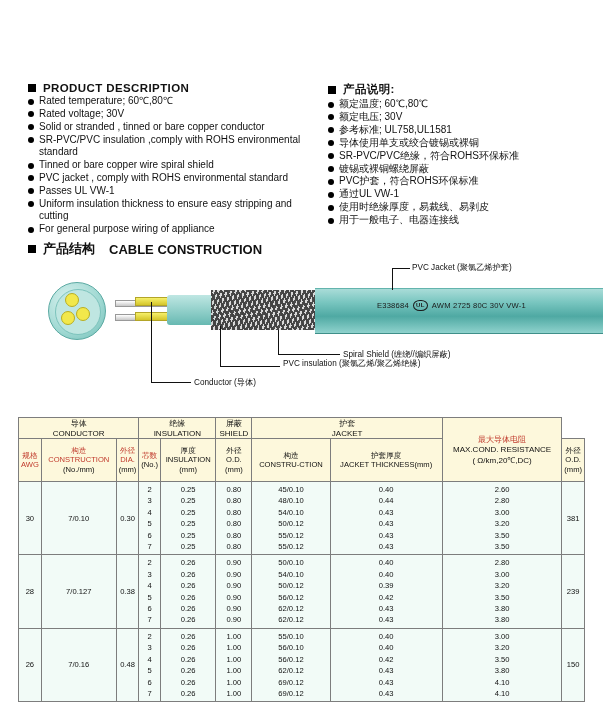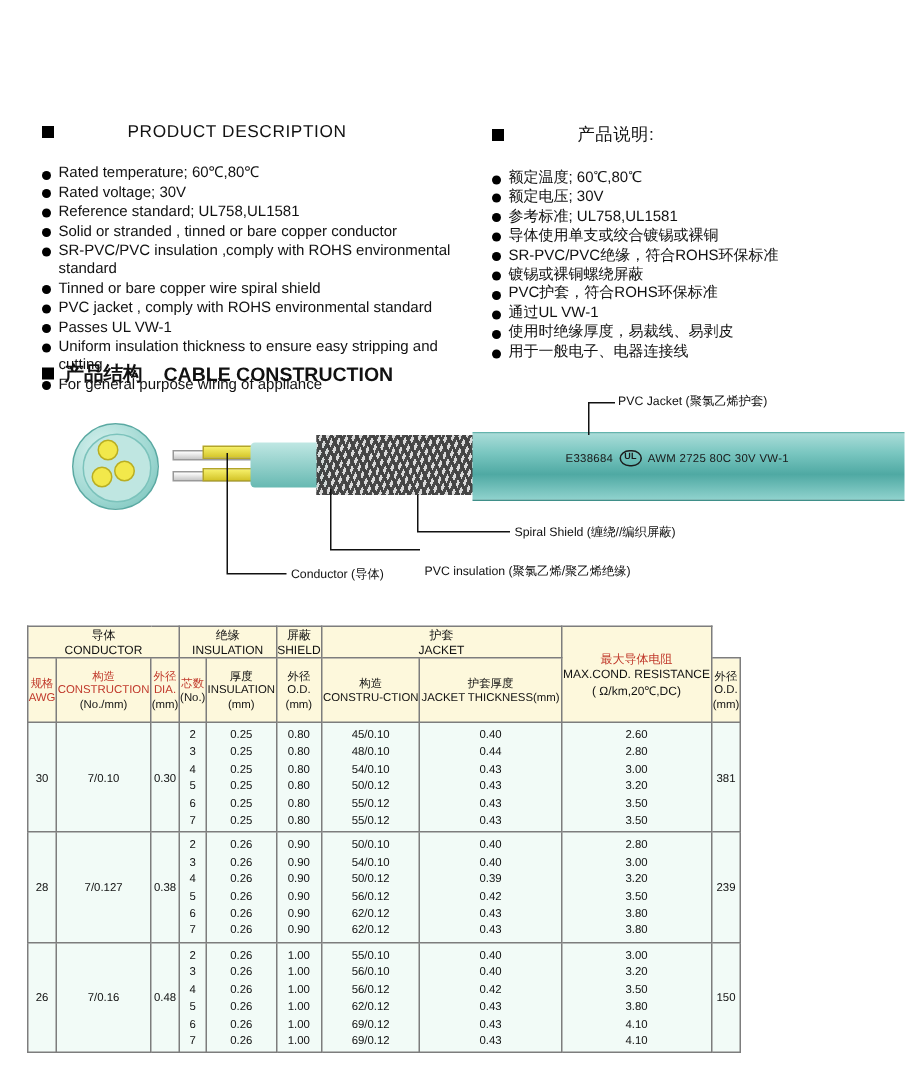--- a/index.html
+++ b/index.html
@@ -10,21 +10,21 @@
     color:#111;
     position:relative;
     overflow:hidden;
   }
   .page{position:relative;width:603px;height:714px;}
 
   
   .desc-wrap{position:absolute;left:28px;top:82px;width:548px;display:flex;}
   .desc-col{width:274px;}
   .desc-col.right{padding-left:26px;box-sizing:border-box;}
-  .desc-head{display:flex;align-items:center;font-size:11.5px;font-weight:normal;letter-spacing:.4px;margin-bottom:16px;gap:42px;}
+  .desc-head{display:flex;align-items:center;font-size:11.5px;font-weight:bold;letter-spacing:.4px;margin-bottom:1px;}
   .sq{width:8px;height:8px;background:#000;display:inline-block;margin-right:7px;}
   .desc-item{display:flex;align-items:flex-start;font-size:10px;line-height:12.4px;margin-bottom:0.5px;}
   .dot{width:6px;height:6px;border-radius:50%;background:#000;display:inline-block;margin:3.5px 5px 0 0;flex:0 0 auto;}
   .desc-item span.txt{display:block;}
 
   
   .constr-head{position:absolute;left:28px;top:240px;display:flex;align-items:center;font-size:13px;font-weight:bold;}
   .constr-head .cn{margin-right:14px;}
 
   
@@ -55,21 +55,21 @@
 
   .print-text{position:absolute;left:357px;top:42px;font-size:7.6px;letter-spacing:.2px;color:#1a1a1a;display:flex;align-items:center;gap:4px;}
   .ul-mark{display:inline-block;width:13px;height:9px;border:1px solid #1a1a1a;border-radius:50%/55%;
      font-size:6px;line-height:9px;text-align:center;font-weight:bold;}
 
   .lead{position:absolute;background:#111;}
   .lead.h{height:1px;}
   .lead.v{width:1px;}
 
   
-  table.spec{position:absolute;left:18px;top:417px;width:476px;border-collapse:collapse;
+  table.spec{position:absolute;left:18px;top:417px;width:567px;border-collapse:collapse;
      font-size:7.6px;color:#111;}
   table.spec th, table.spec td{border:1px solid #7d7d7d;text-align:center;vertical-align:middle;padding:0;}
   .grp th{background:#fdf8dc;font-size:8px;height:16px;font-weight:normal;}
   .sub th{background:#fdf8dc;height:42px;font-weight:normal;line-height:9.5px;}
   .sub th .red{color:#c0392b;}
   tbody td{background:#f2fbf7;line-height:11.4px;height:11.4px;}
   tbody td.stack{padding:2px 0;}
   .cellnum{display:block;}
   th .red{color:#c0392b;}
 </style>
@@ -87,24 +87,20 @@
       <div class="desc-item">
           <span class="dot"></span>
           <span class="txt">Rated temperature; 60℃,80℃</span>
         </div>
       <div class="desc-item">
           <span class="dot"></span>
           <span class="txt">Rated voltage; 30V</span>
         </div>
       <div class="desc-item">
           <span class="dot"></span>
-          <span class="txt">Reference standard; UL758,UL1581</span>
-        </div>
-      <div class="desc-item">
-          <span class="dot"></span>
           <span class="txt">Solid or stranded , tinned or bare copper conductor</span>
         </div>
       <div class="desc-item">
           <span class="dot"></span>
           <span class="txt">SR-PVC/PVC insulation ,comply with ROHS environmental standard</span>
         </div>
       <div class="desc-item">
           <span class="dot"></span>
           <span class="txt">Tinned or bare copper wire spiral shield</span>
         </div>
@@ -210,21 +206,21 @@
     <div class="lead v" style="left:372px;top:10px;height:22px;"></div>
     <div class="lead h" style="left:372px;top:10px;width:18px;"></div>
     <div class="lead-label" style="left:392px;top:4px;">PVC Jacket (聚氯乙烯护套)</div>
 
     <div class="lead v" style="left:258px;top:72px;height:24px;"></div>
     <div class="lead h" style="left:258px;top:96px;width:62px;"></div>
     <div class="lead-label" style="left:323px;top:91px;">Spiral Shield (缠绕//编织屏蔽)</div>
 
     <div class="lead v" style="left:200px;top:68px;height:40px;"></div>
     <div class="lead h" style="left:200px;top:108px;width:60px;"></div>
-    <div class="lead-label" style="left:263px;top:117px;">PVC insulation (聚氯乙烯/聚乙烯绝缘)</div>
+    <div class="lead-label" style="left:263px;top:100px;">PVC insulation (聚氯乙烯/聚乙烯绝缘)</div>
 
     <div class="lead v" style="left:131px;top:44px;height:80px;"></div>
     <div class="lead h" style="left:131px;top:124px;width:40px;"></div>
     <div class="lead-label" style="left:174px;top:119px;">Conductor (导体)</div>
   </div>
 
   <table class="spec">
     <thead>
       <tr class="grp">
         <th colspan="3">

